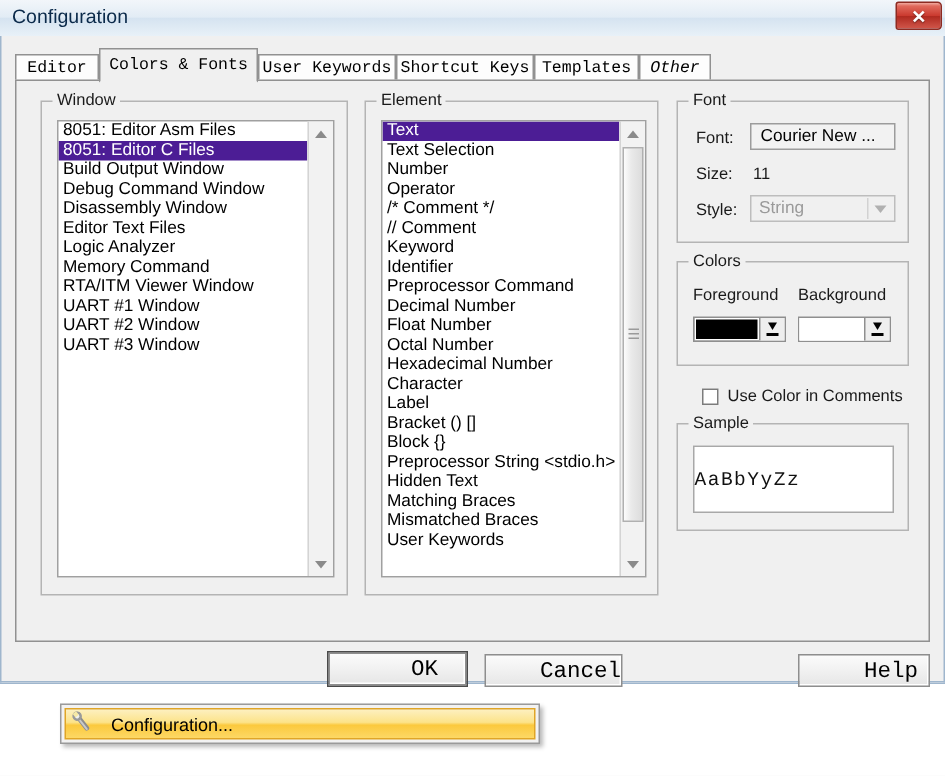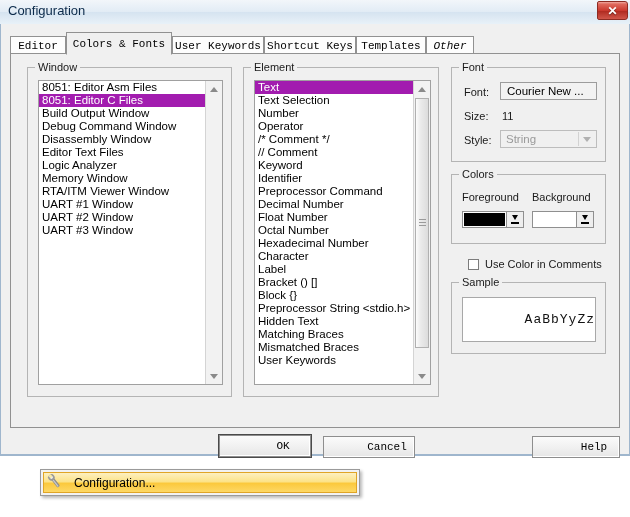--- a/index.html
+++ b/index.html
@@ -141,21 +141,21 @@
     overflow:hidden;
   }
   .lb-item{
     height:13px;line-height:13px;
     padding-left:3px;
     font-size:11.5px;color:#000;
     white-space:nowrap;overflow:hidden;
     font-family:"Liberation Sans", sans-serif;
     cursor:default;
   }
-  .lb-item.sel{ background:#a21caf; color:#ffffff; }
+  .lb-item.sel{ background:#4c1d95; color:#ffffff; }
 
   
   .vscroll{
     position:absolute;right:0;top:0;width:17px;bottom:0;
     background:#f2f2f2;border-left:1px solid #d4d4d4;
     box-sizing:border-box;
   }
   .vs-btn{
     position:absolute;left:0;width:16px;height:16px;
     background:#f2f2f2;
@@ -221,34 +221,34 @@
   .colorarrow .g .bar{position:absolute;left:0;bottom:0;width:8px;height:2px;background:#000;}
   .colorarrow .g .tri{position:absolute;left:1px;top:0;width:0;height:0;border-left:3px solid transparent;border-right:3px solid transparent;border-top:5px solid #000;}
 
   
   .chk{position:absolute;width:11px;height:11px;background:#fff;border:1px solid #7c7c7c;box-sizing:border-box;cursor:pointer;}
 
   
   #sample-box{
     position:absolute;
     background:#ffffff;border:1px solid #a8a8a8;box-sizing:border-box;
-    display:flex;align-items:center;justify-content:flex-end;
+    display:flex;align-items:center;justify-content:flex-start;
     font-family:"Liberation Mono","DejaVu Sans Mono",monospace;
     font-size:13px;color:#111;letter-spacing:1px;
   }
 
   
   .dlgbtn{
     position:absolute;height:22px;
     background:linear-gradient(to bottom,#fbfbfb,#f0f0f0 55%,#e6e6e6);
     border:1px solid #8e8e8e;
     box-shadow:inset -1px -1px 0 #ffffff;
     box-sizing:border-box;
     font-family:"Liberation Mono","DejaVu Sans Mono",monospace;
-    font-size:11px;color:#000;
+    font-size:15px;color:#000;
     display:flex;align-items:center;justify-content:center;
     cursor:pointer;
     padding-left:36px;
   }
   .dlgbtn.default{ outline:1px solid #4a4a4a; outline-offset:0px; }
 </style>
 </head>
 <body>
 
 <div id="output-pane">
@@ -313,21 +313,21 @@
 
         <div class="listbox" style="left:10px;top:12px;width:185px;height:305px;">
           <div class="lb-items">
             <div class="lb-item">8051: Editor Asm Files</div>
             <div class="lb-item sel">8051: Editor C Files</div>
             <div class="lb-item">Build Output Window</div>
             <div class="lb-item">Debug Command Window</div>
             <div class="lb-item">Disassembly Window</div>
             <div class="lb-item">Editor Text Files</div>
             <div class="lb-item">Logic Analyzer</div>
-            <div class="lb-item">Memory Window</div>
+            <div class="lb-item">Memory Command</div>
             <div class="lb-item">RTA/ITM Viewer Window</div>
             <div class="lb-item">UART #1 Window</div>
             <div class="lb-item">UART #2 Window</div>
             <div class="lb-item">UART #3 Window</div>
           </div>
           <div class="vscroll">
             <div class="vs-btn up">
                 <div class="vs-arrow up"></div>
               </div>
             <div class="vs-btn dn">

